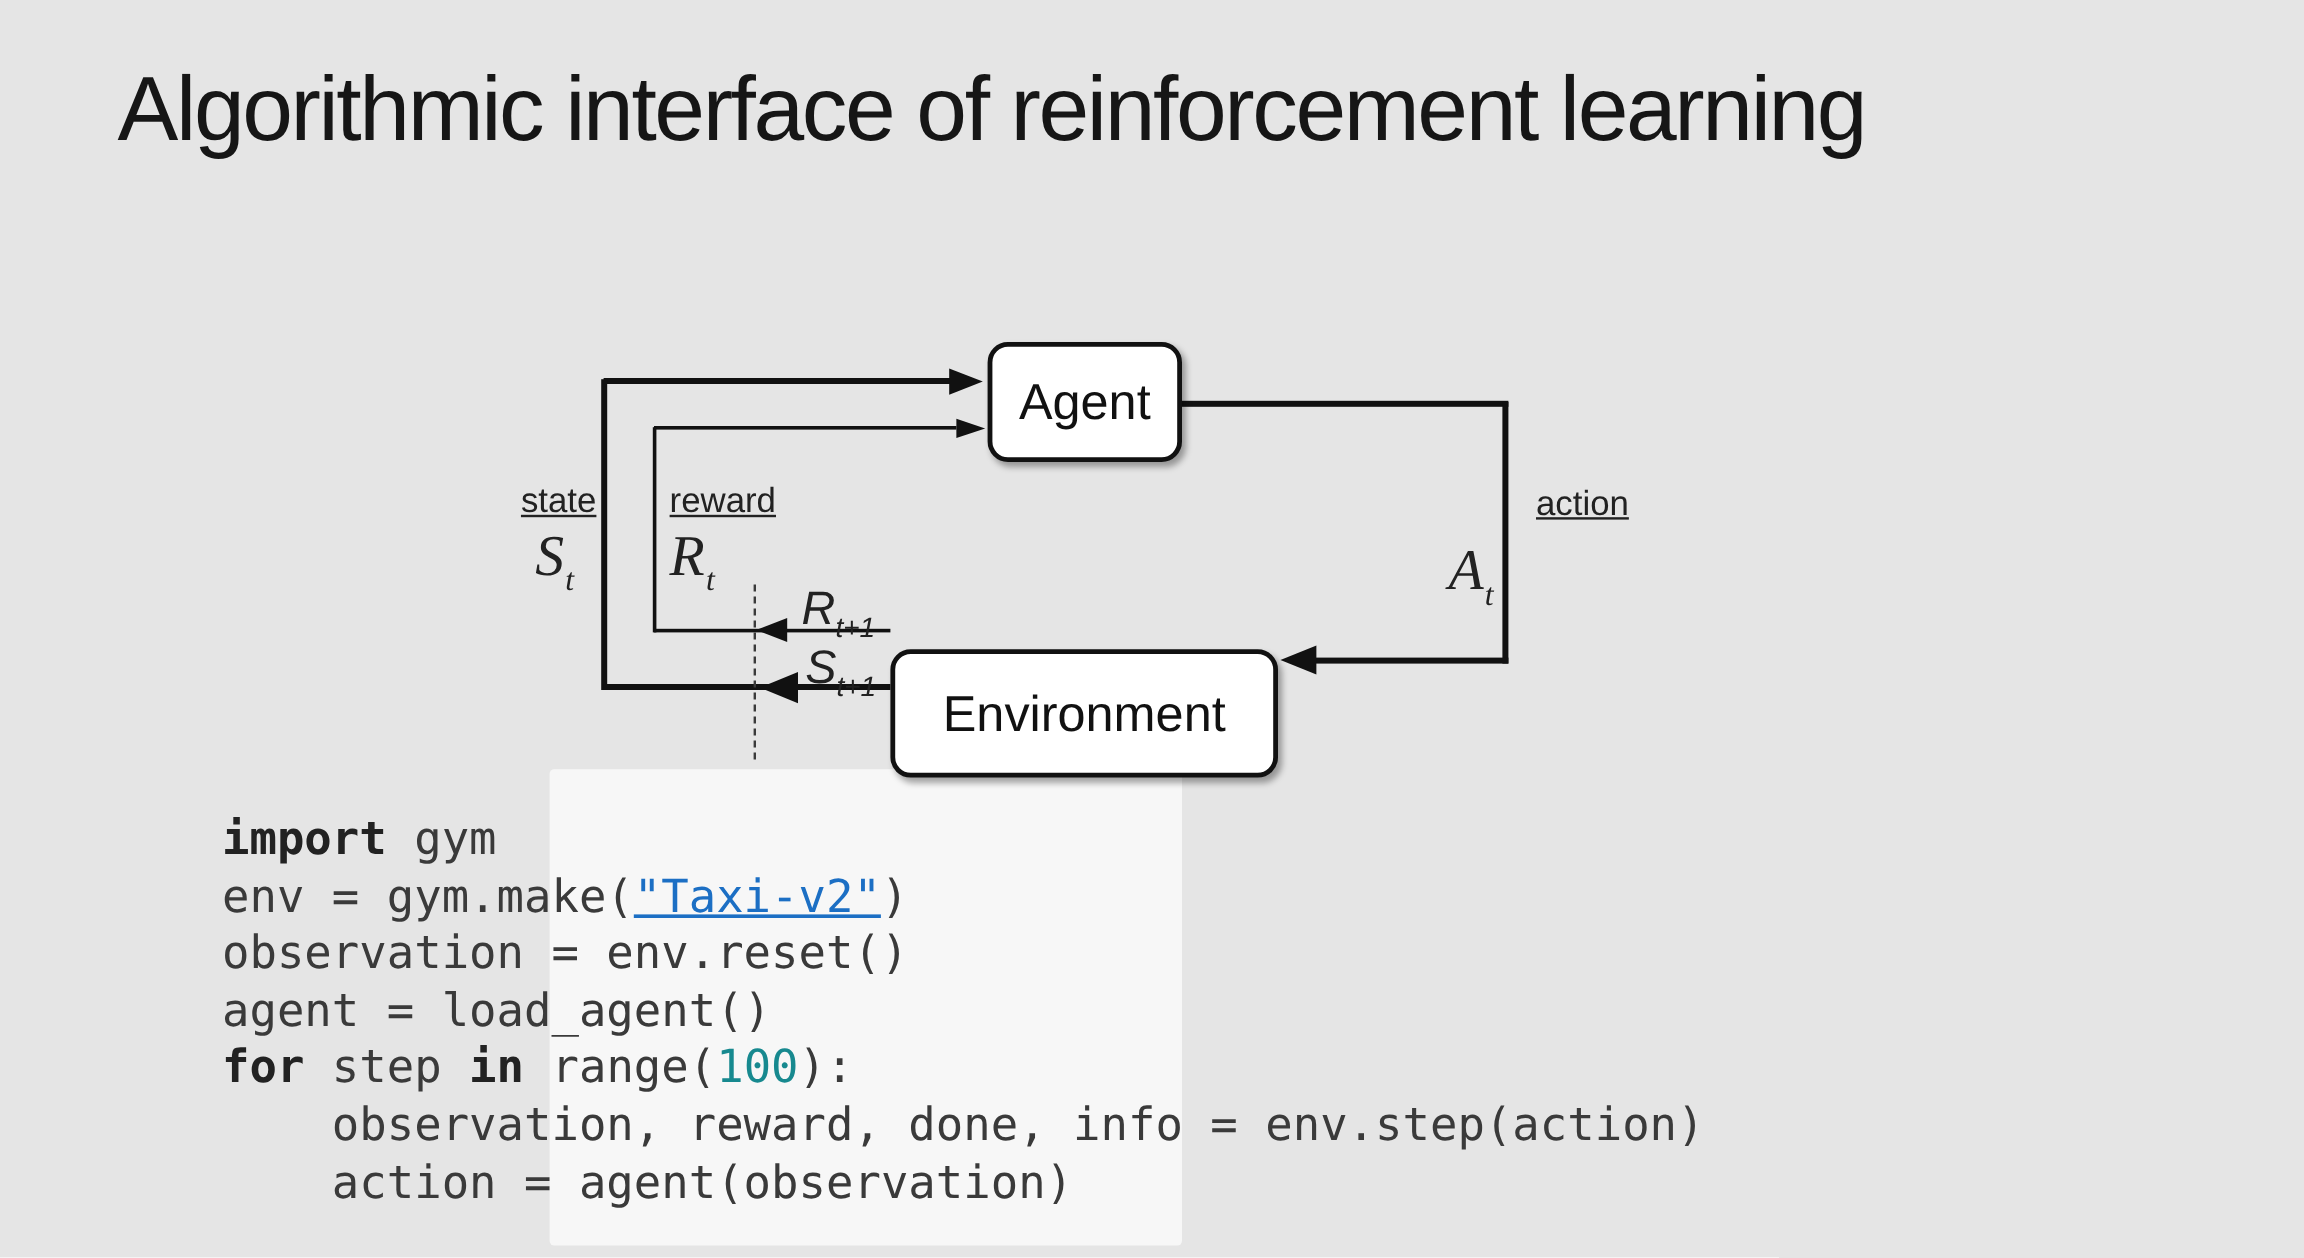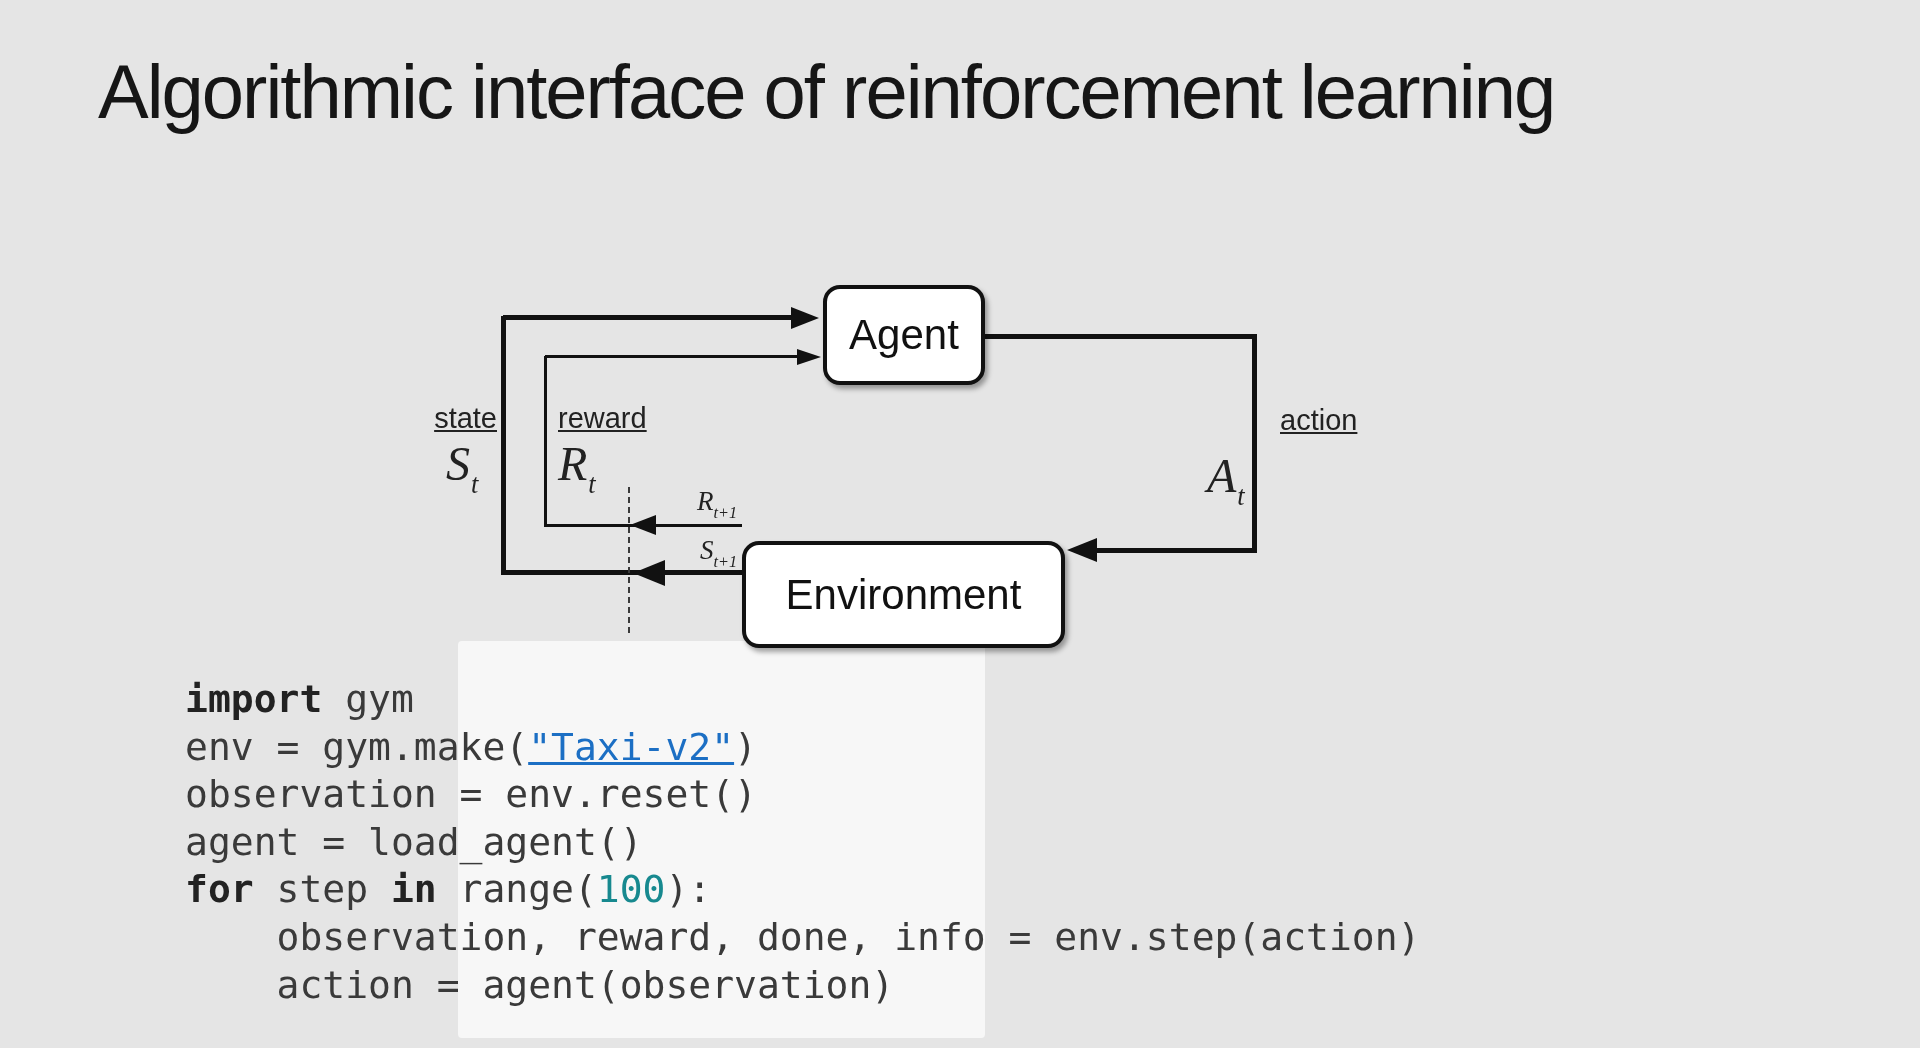--- a/index.html
+++ b/index.html
@@ -27,22 +27,22 @@
   .arr-right-sm {border-left:24px solid #111;border-top:8px solid transparent;border-bottom:8px solid transparent;}
   .arr-left-big {border-right:32px solid #111;border-top:13px solid transparent;border-bottom:13px solid transparent;}
   .arr-left-mid {border-right:30px solid #111;border-top:12px solid transparent;border-bottom:12px solid transparent;}
   .arr-left-sm  {border-right:26px solid #111;border-top:10px solid transparent;border-bottom:10px solid transparent;}
 
   
   .dlabel{position:absolute;font-size:29px;color:#222;text-decoration:underline;}
   .sym{position:absolute;font-family:"Liberation Serif",serif;font-style:italic;
        font-size:48px;color:#222;}
   .sym sub{font-size:0.55em;font-style:italic;position:relative;top:2px;left:1px;}
-  .sym-sm{position:absolute;font-family:Liberation Serif, serif;font-style:italic;
-          font-size:27px;color:#222;margin-left:29px;}
+  .sym-sm{position:absolute;font-family:Liberation Sans, sans-serif;font-style:italic;
+          font-size:39px;color:#222;}
   .sym-sm sub{font-size:0.6em;font-style:italic;position:relative;top:2px;}
 
   
   .code-bg{position:absolute;left:458px;top:641px;width:527px;height:397px;
            background:#f7f7f7;border-radius:4px;}
   .code{position:absolute;left:185px;top:676px;
         font-family:"DejaVu Sans Mono","Liberation Mono",monospace;
         font-size:38px;line-height:47.6px;color:#3a3a3a;}
   .code-line{white-space:pre;}
   .tok-kw{font-weight:bold;color:#222;}

